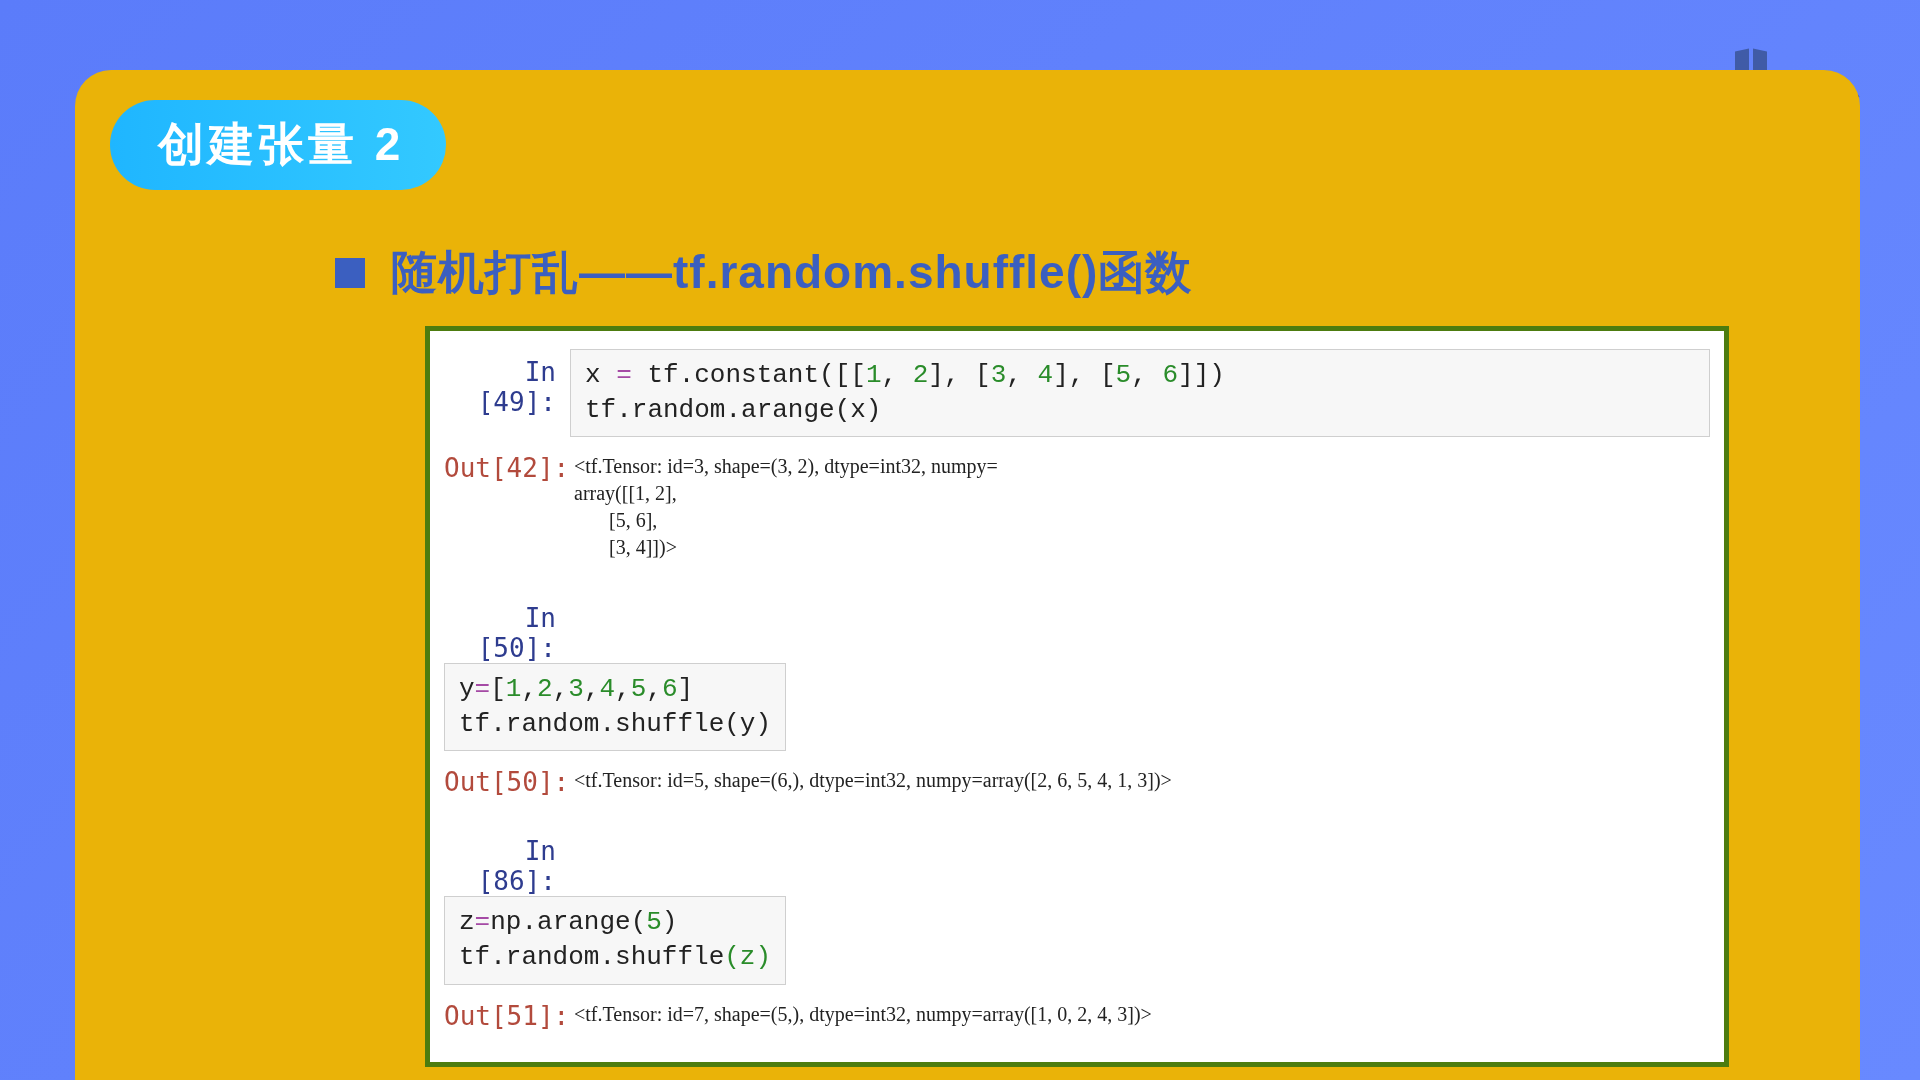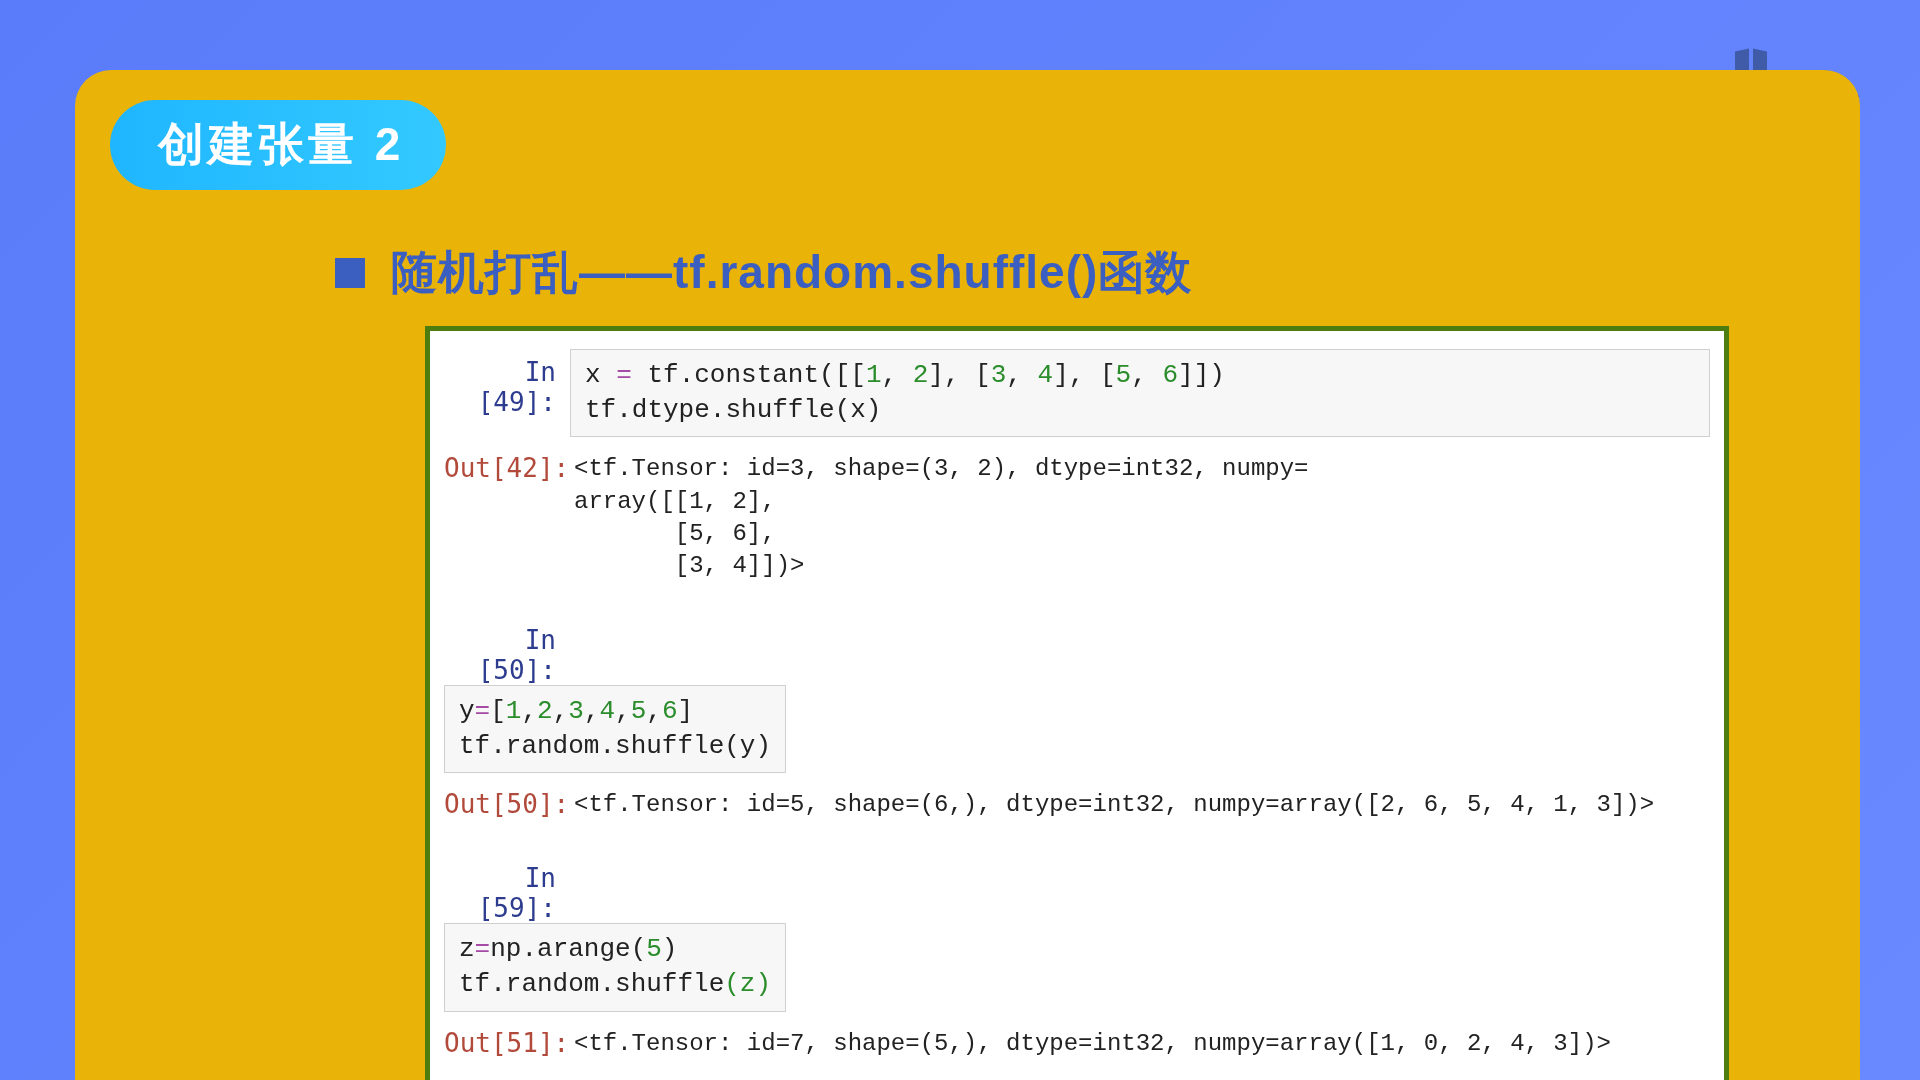--- a/index.html
+++ b/index.html
@@ -119,22 +119,22 @@
   padding: 8px 14px;
   font-family: "Consolas", "Menlo", "Courier New", monospace;
   font-size: 26px;
   line-height: 1.35;
   white-space: pre;
   color: #222;
 }
 .out-box {
   flex: 1;
   padding: 8px 14px 8px 4px;
-  font-family: Liberation Mono, monospace;
-  font-size: 24px;
+  font-family: Liberation Serif, serif;
+  font-size: 20px;
   line-height: 1.35;
   white-space: pre;
   color: #222;
 }
 .k-op { color: #a54aa5; }
 .k-num { color: #2a8c2a; }
 .k-grn { color: #2a8c2a; }
 </style>
 </head>
 <body>
@@ -153,21 +153,21 @@
   <div class="heading-row">
     <div class="bullet"></div>
     <div class="heading">随机打乱——tf.random.shuffle()函数</div>
   </div>
 
   <div class="code-panel">
 
     <div class="cell">
       <div class="prompt prompt-in">In [49]:</div>
       <div class="code-box"><span>x </span><span class="k-op">=</span><span> tf.constant([[</span><span class="k-num">1</span><span>, </span><span class="k-num">2</span><span>], [</span><span class="k-num">3</span><span>, </span><span class="k-num">4</span><span>], [</span><span class="k-num">5</span><span>, </span><span class="k-num">6</span><span>]])</span>
-<span>tf.dtype.shuffle(x)</span></div>
+<span>tf.random.arange(x)</span></div>
     </div>
 
     <div class="cell">
       <div class="prompt prompt-out">Out[42]:</div>
       <div class="out-box">&lt;tf.Tensor: id=3, shape=(3, 2), dtype=int32, numpy=
 array([[1, 2],
        [5, 6],
        [3, 4]])&gt;</div>
     </div>
 
@@ -176,21 +176,21 @@
       <div class="code-box"><span>y</span><span class="k-op">=</span><span>[</span><span class="k-num">1</span><span>,</span><span class="k-num">2</span><span>,</span><span class="k-num">3</span><span>,</span><span class="k-num">4</span><span>,</span><span class="k-num">5</span><span>,</span><span class="k-num">6</span><span>]</span>
 <span>tf.random.shuffle(y)</span></div>
     </div>
 
     <div class="cell">
       <div class="prompt prompt-out">Out[50]:</div>
       <div class="out-box">&lt;tf.Tensor: id=5, shape=(6,), dtype=int32, numpy=array([2, 6, 5, 4, 1, 3])&gt;</div>
     </div>
 
     <div class="cell gap">
-      <div class="prompt prompt-in">In [59]:</div>
+      <div class="prompt prompt-in">In [86]:</div>
       <div class="code-box"><span>z</span><span class="k-op">=</span><span>np.arange(</span><span class="k-num">5</span><span>)</span>
 <span>tf.random.shuffle</span><span class="k-grn">(z)</span></div>
     </div>
 
     <div class="cell">
       <div class="prompt prompt-out">Out[51]:</div>
       <div class="out-box">&lt;tf.Tensor: id=7, shape=(5,), dtype=int32, numpy=array([1, 0, 2, 4, 3])&gt;</div>
     </div>
 
   </div>

